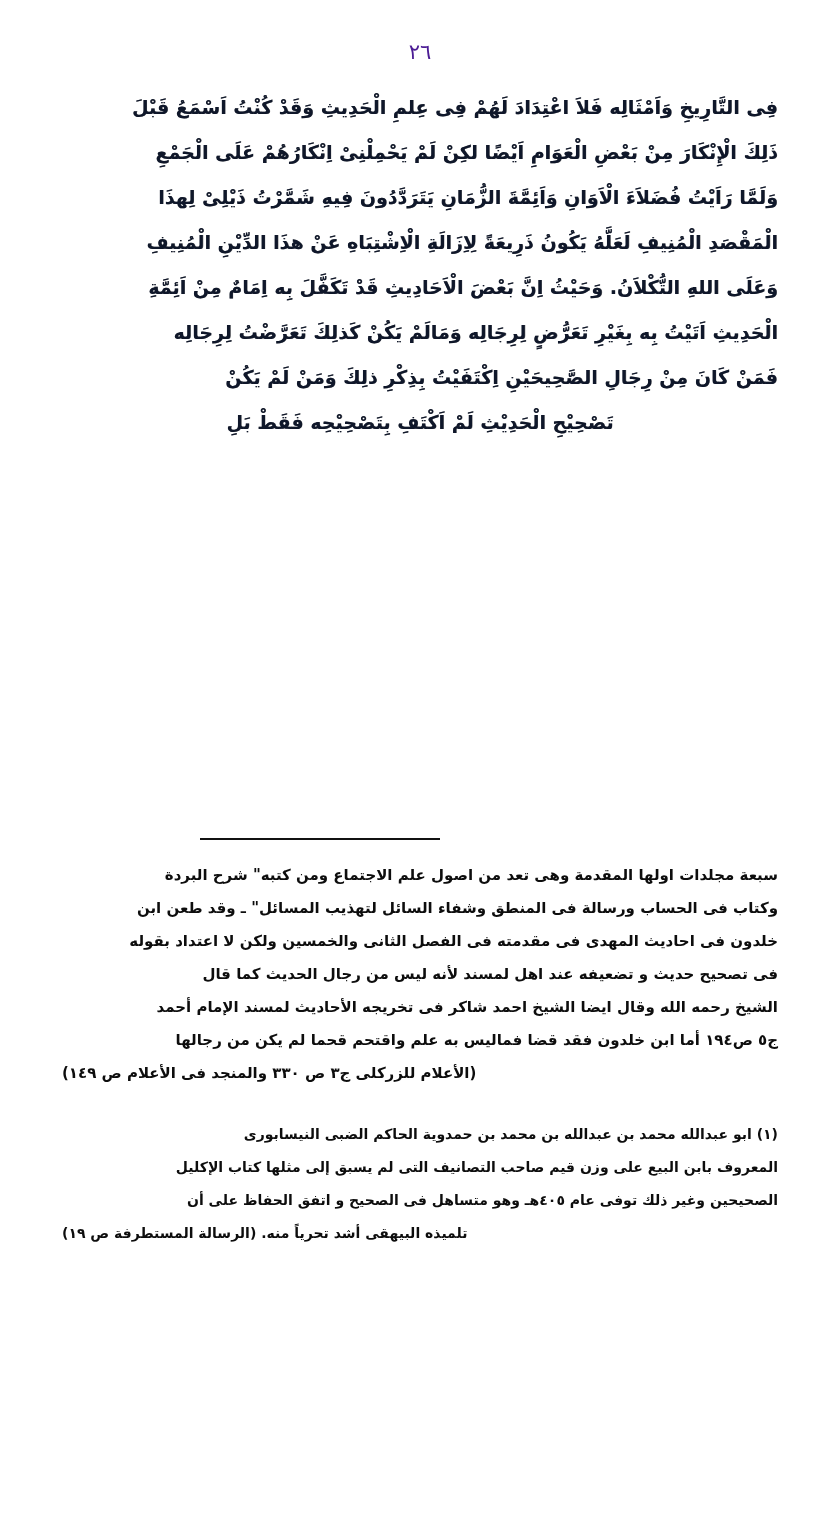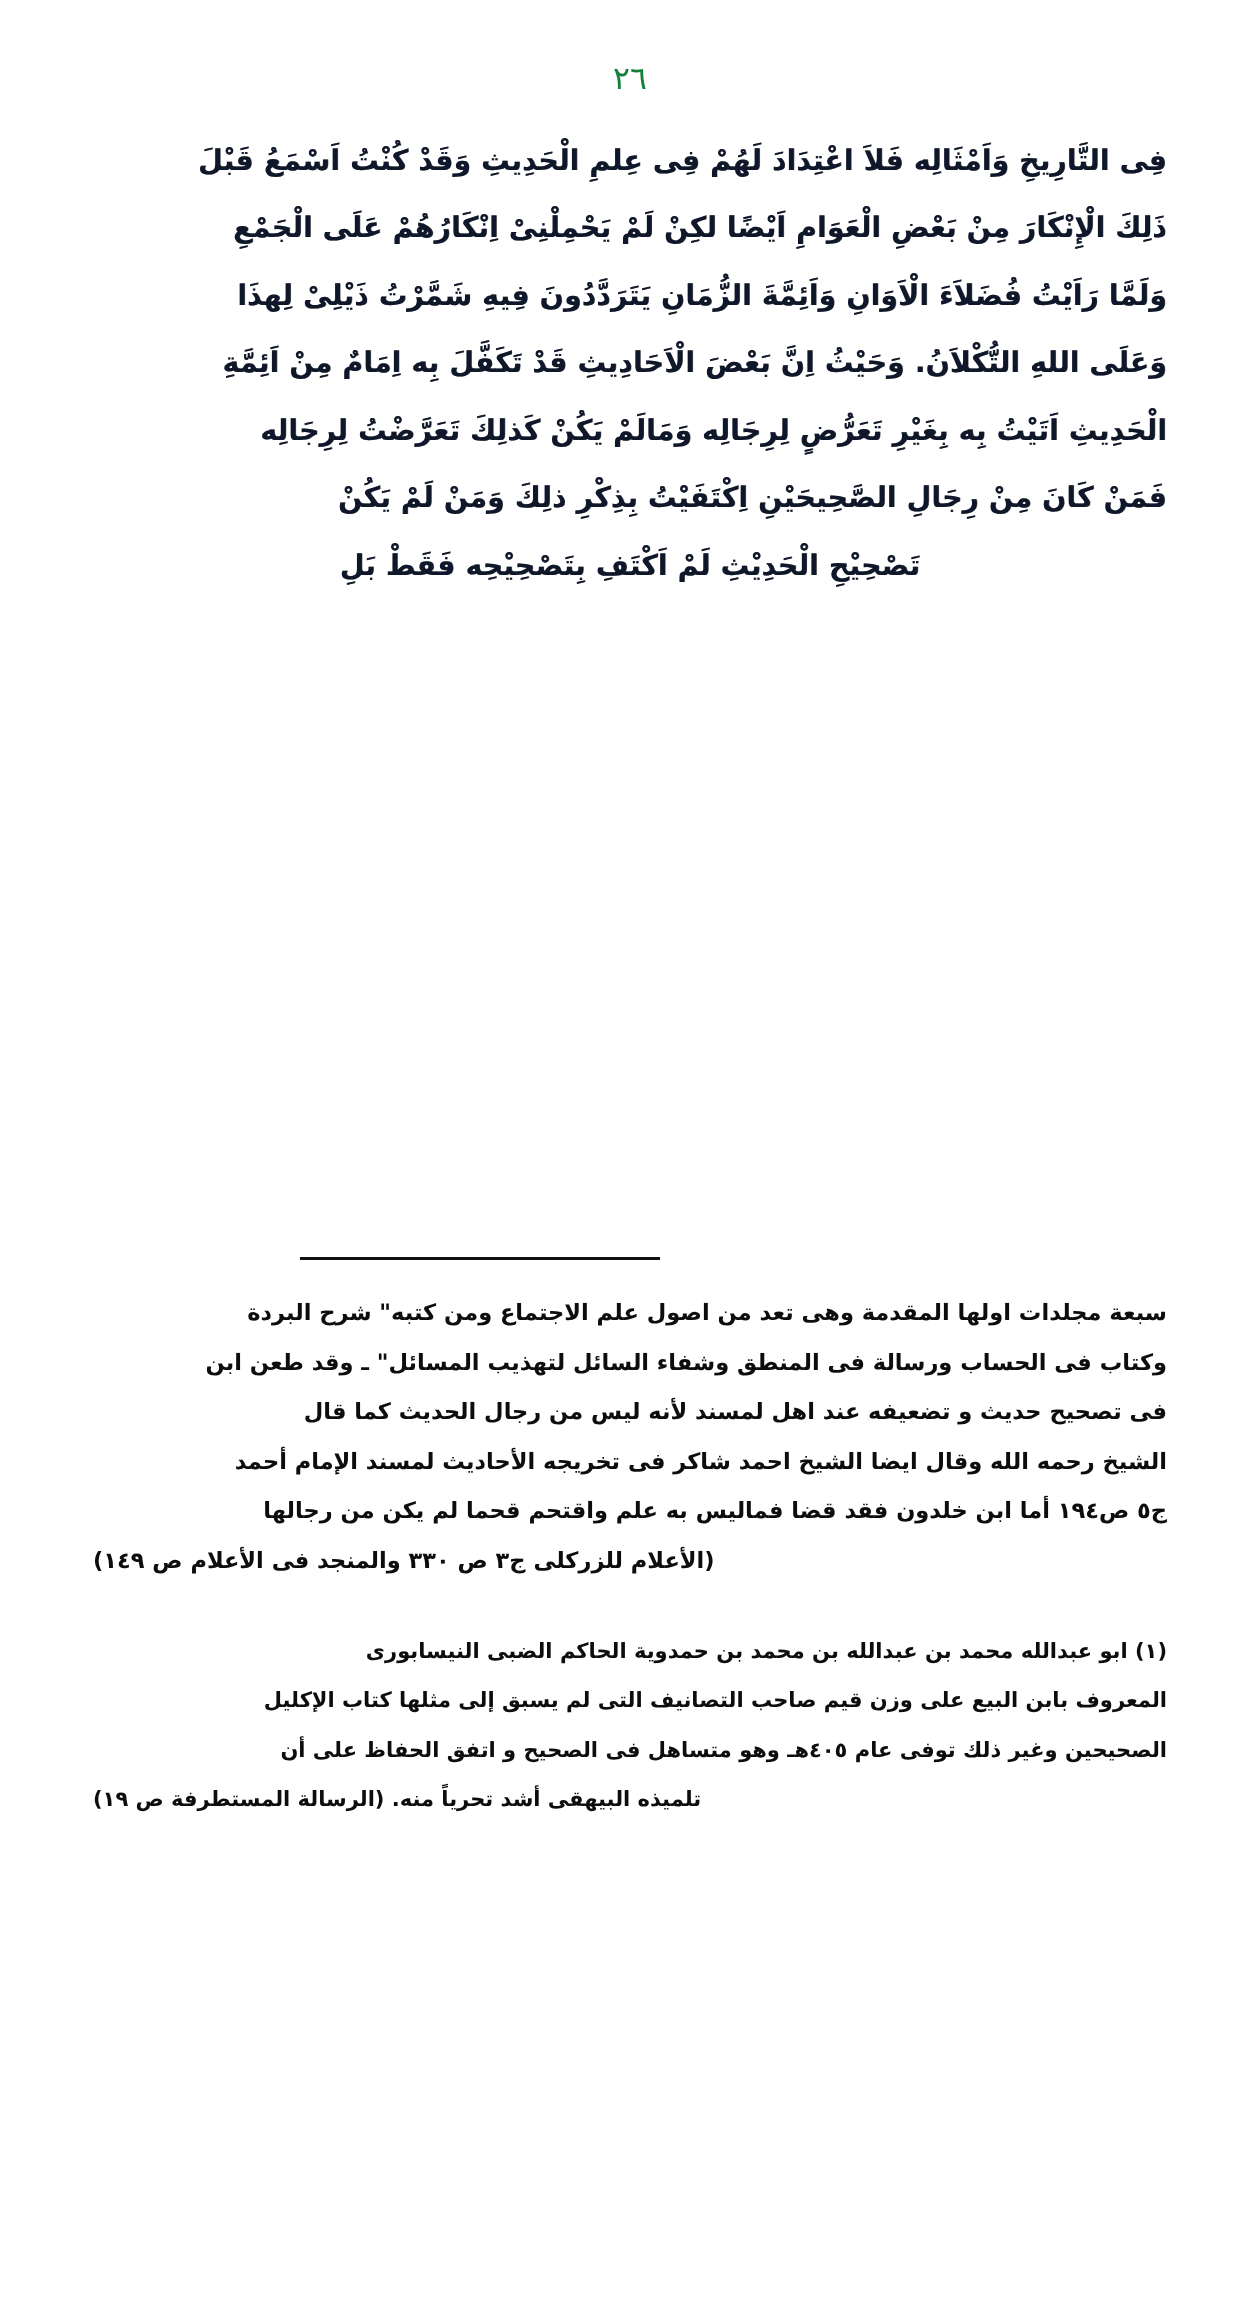--- a/index.html
+++ b/index.html
@@ -21,21 +21,21 @@
     padding: 0;
   }
   .page-number {
     position: absolute;
     top: 40px;
     left: 0;
     right: 0;
     text-align: center;
     font-size: 21px;
     letter-spacing: 1px;
-    color: #15803d;
+    color: #4c1d95;
     font-family: "DejaVu Sans", sans-serif;
   }
 
   
   .main-body {
     position: absolute;
     top: 98px;
     right: 62px;
     left: 62px;
     direction: rtl;
@@ -103,33 +103,35 @@
 <body>
 
 <div class="page">
 
   <div class="page-number">٢٦</div>
 
   <div class="main-body">
     <div class="main-line">فِى التَّارِيخِ وَاَمْثَالِه فَلاَ اعْتِدَادَ لَهُمْ فِى عِلمِ الْحَدِيثِ وَقَدْ كُنْتُ اَسْمَعُ قَبْلَ</div>
     <div class="main-line">ذَلِكَ الْإِنْكَارَ مِنْ بَعْضِ الْعَوَامِ اَيْضًا لكِنْ لَمْ يَحْمِلْنِىْ اِنْكَارُهُمْ عَلَى الْجَمْعِ</div>
     <div class="main-line">وَلَمَّا رَاَيْتُ فُضَلاَءَ الْاَوَانِ وَاَئِمَّةَ الزُّمَانِ يَتَرَدَّدُونَ فِيهِ شَمَّرْتُ ذَيْلِىْ لِهذَا</div>
+    <div class="main-line">الْمَقْصَدِ الْمُنِيفِ لَعَلَّهُ يَكُونُ ذَرِيعَةً لِاِزَالَةِ الْاِشْتِبَاهِ عَنْ هذَا الدِّيْنِ الْمُنِيفِ</div>
     <div class="main-line">وَعَلَى اللهِ التُّكْلاَنُ. وَحَيْثُ اِنَّ بَعْضَ الْاَحَادِيثِ قَدْ تَكَفَّلَ بِه اِمَامٌ مِنْ اَئِمَّةِ</div>
     <div class="main-line">الْحَدِيثِ اَتَيْتُ بِه بِغَيْرِ تَعَرُّضٍ لِرِجَالِه وَمَالَمْ يَكُنْ كَذلِكَ تَعَرَّضْتُ لِرِجَالِه</div>
     <div class="main-line">فَمَنْ كَانَ مِنْ رِجَالِ الصَّحِيحَيْنِ اِكْتَفَيْتُ بِذِكْرِ ذلِكَ وَمَنْ لَمْ يَكُنْ</div>
     <div class="main-line last">تَصْحِيْحِ الْحَدِيْثِ لَمْ اَكْتَفِ بِتَصْحِيْحِه فَقَطْ بَلِ</div>
   </div>
 
   <div class="footnote-rule"></div>
 
   <div class="footnotes">
 
     <div class="fn-block first">
       <div class="fn-line">سبعة مجلدات اولها المقدمة وهى تعد من اصول علم الاجتماع ومن كتبه" شرح البردة</div>
       <div class="fn-line">وكتاب فى الحساب ورسالة فى المنطق وشفاء السائل لتهذيب المسائل" ـ وقد طعن ابن</div>
+      <div class="fn-line">خلدون فى احاديث المهدى فى مقدمته فى الفصل الثانى والخمسين ولكن لا اعتداد بقوله</div>
       <div class="fn-line">فى تصحيح حديث و تضعيفه عند اهل لمسند لأنه ليس من رجال الحديث كما قال</div>
       <div class="fn-line">الشيخ رحمه الله وقال ايضا الشيخ احمد شاكر فى تخريجه الأحاديث لمسند الإمام أحمد</div>
       <div class="fn-line">ج٥ ص١٩٤ أما ابن خلدون فقد قضا فماليس به علم واقتحم قحما لم يكن من رجالها</div>
       <div class="fn-line indent-end">(الأعلام للزركلى ج٣ ص ٣٣٠ والمنجد فى الأعلام ص ١٤٩)</div>
     </div>
 
     <div class="fn-block second">
       <div class="fn-line">(١) ابو عبدالله محمد بن عبدالله بن محمد بن حمدوية الحاكم الضبى النيسابورى</div>
       <div class="fn-line">المعروف بابن البيع على وزن قيم صاحب التصانيف التى لم يسبق إلى مثلها كتاب الإكليل</div>
       <div class="fn-line">الصحيحين وغير ذلك توفى عام ٤٠٥هـ وهو متساهل فى الصحيح و اتفق الحفاظ على أن</div>

